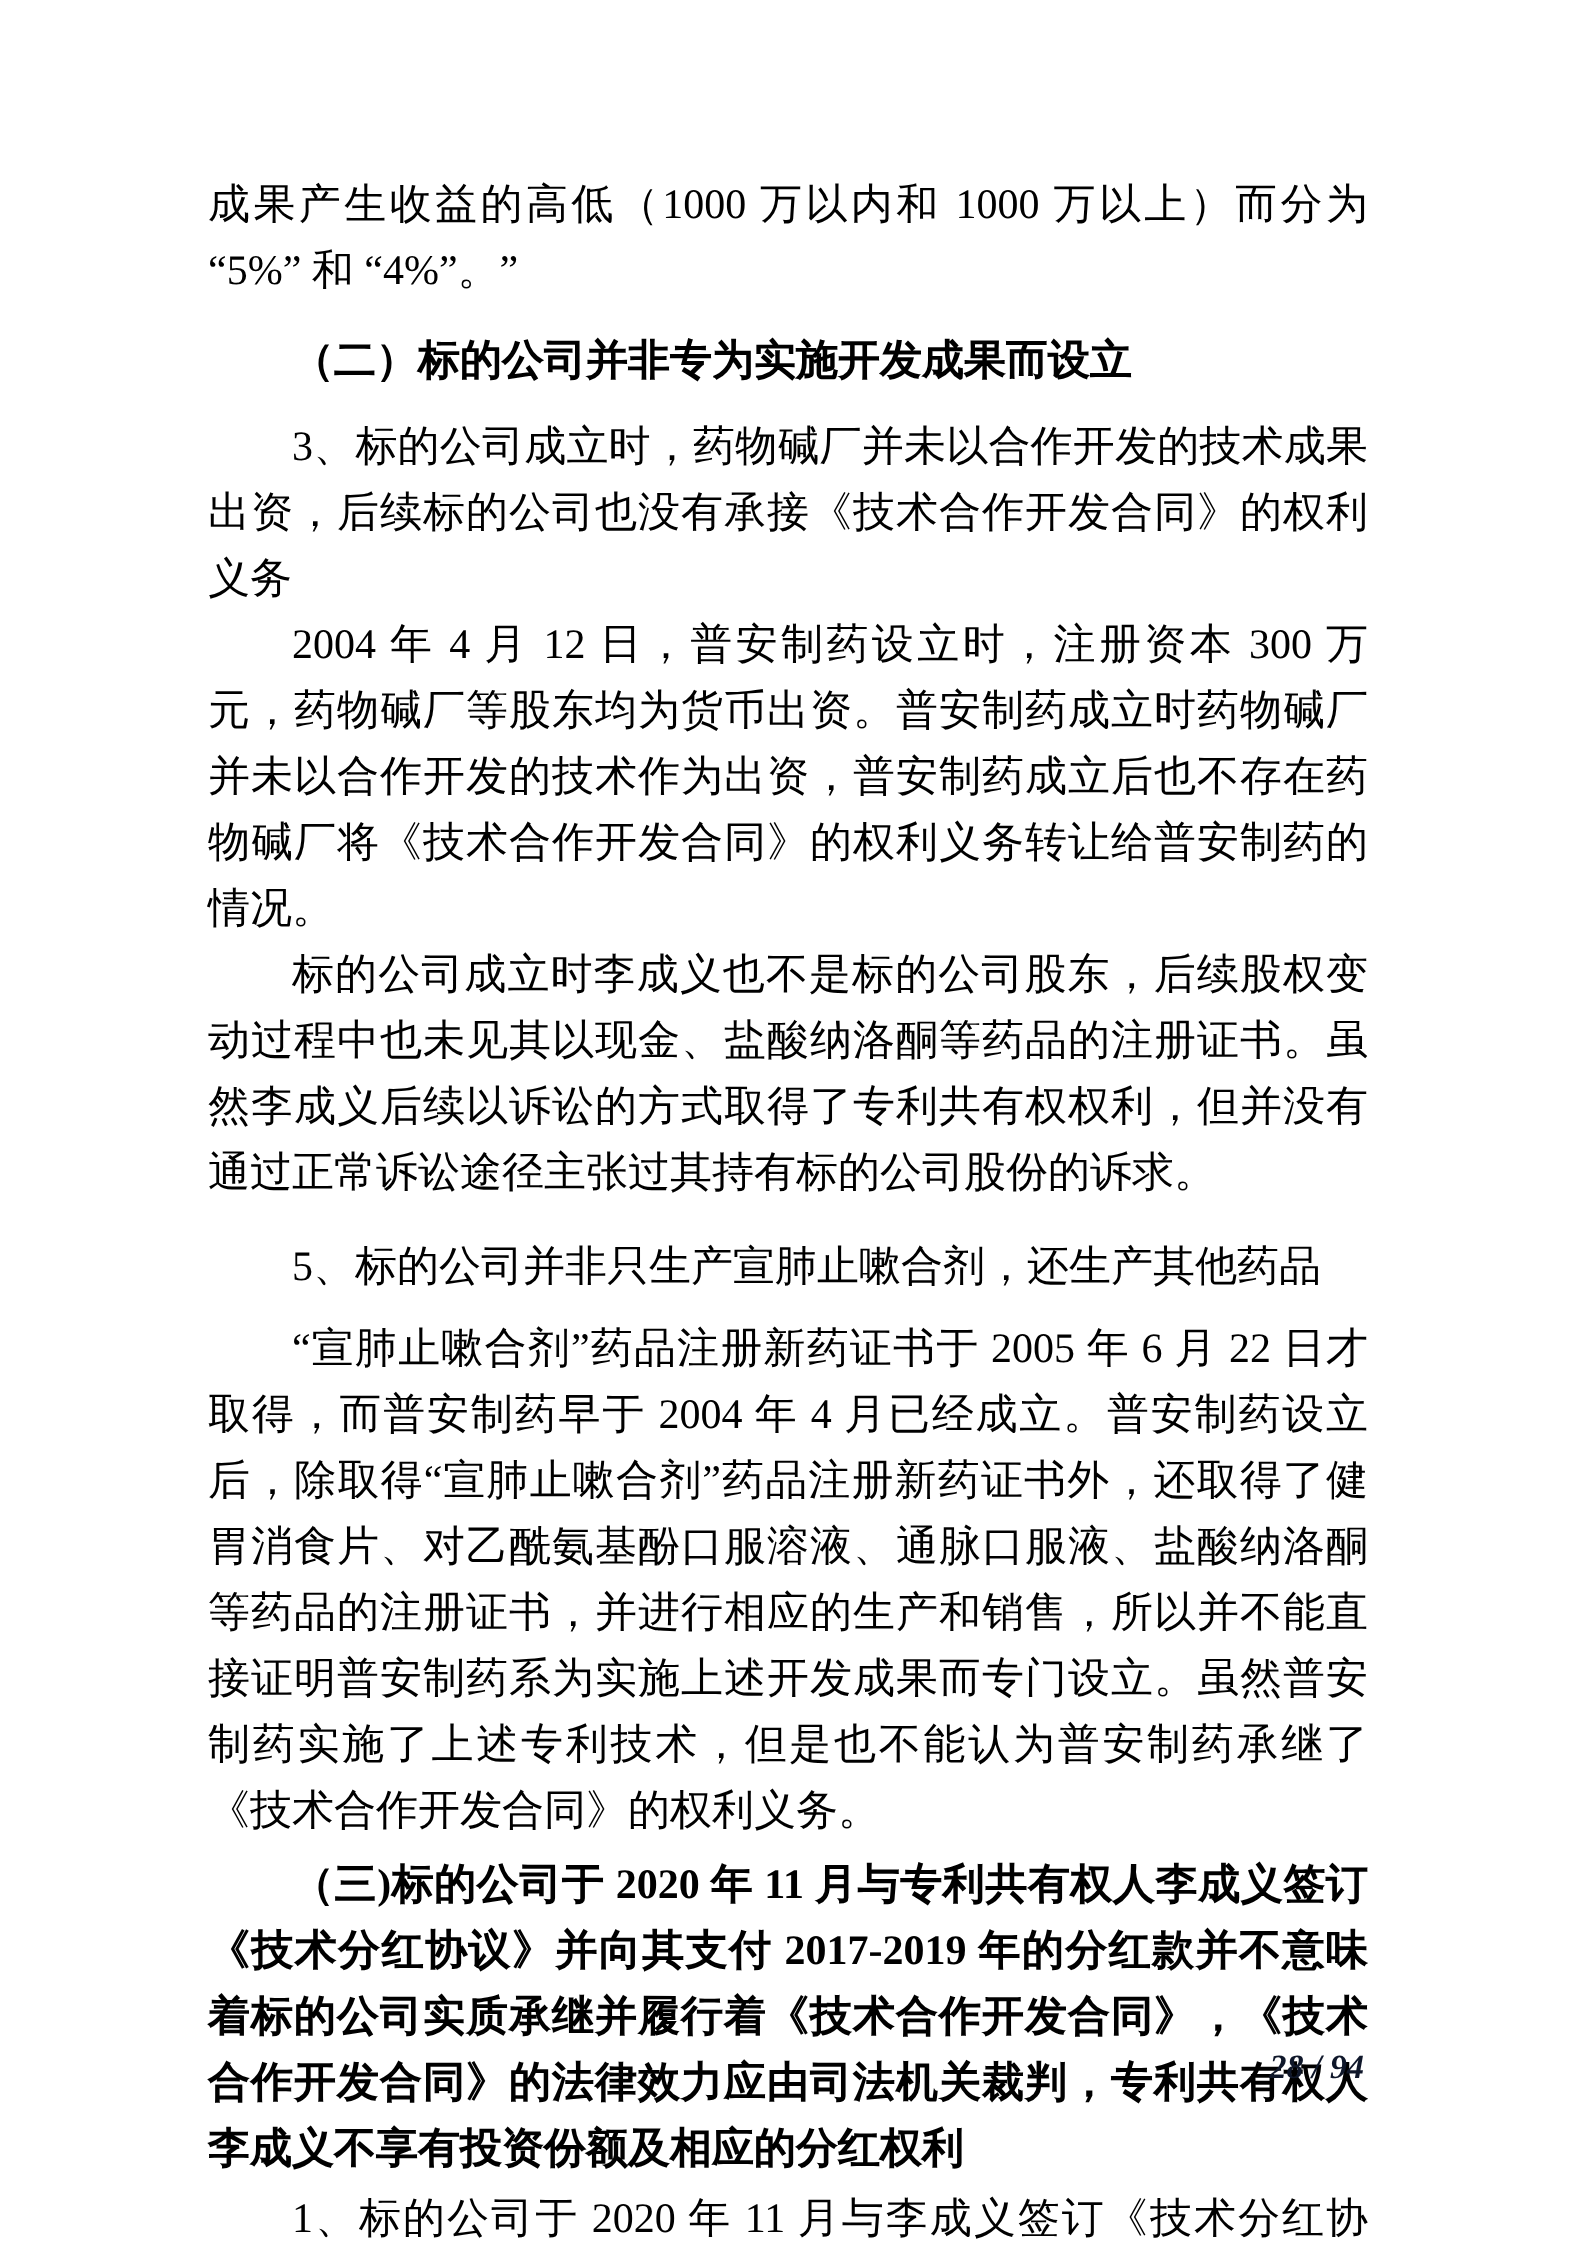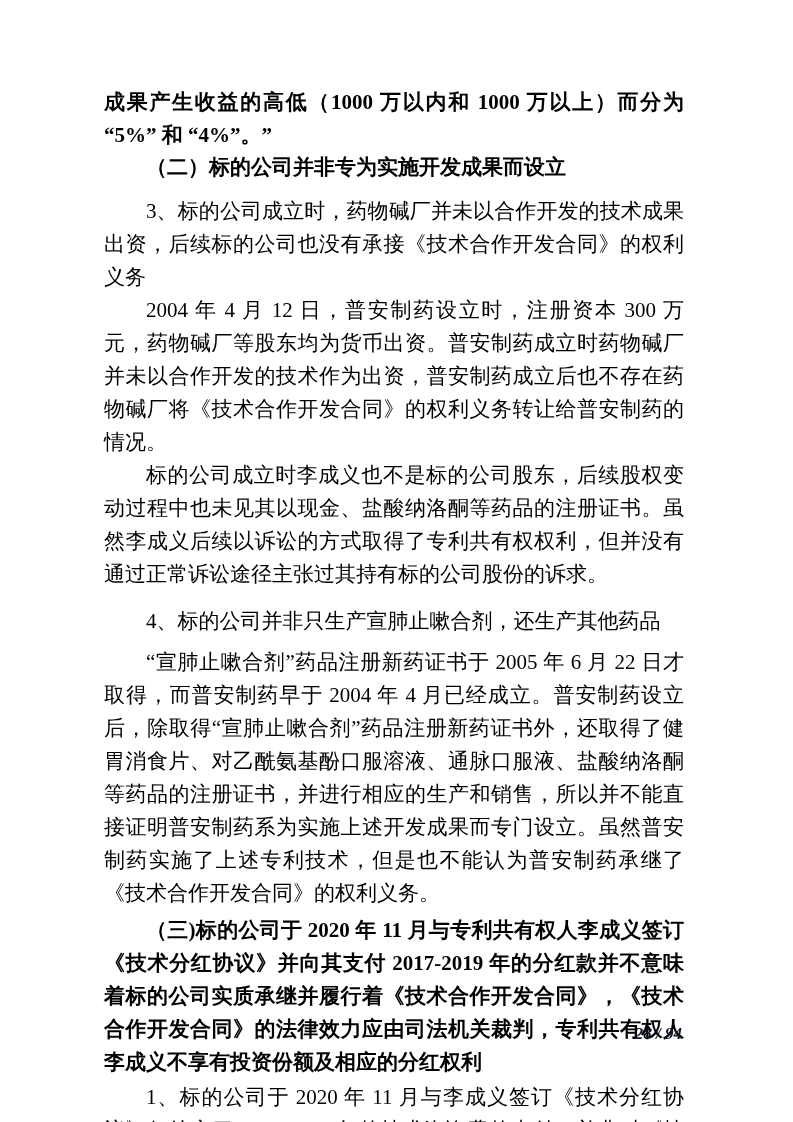--- a/index.html
+++ b/index.html
@@ -28,29 +28,29 @@
   }
   .content p {
     font-size: 21px;
     line-height: 33px;
     text-align: justify;
     text-align-last: left;
     word-break: break-all;
   }
   
   .quote-line {
-    font-weight: bold;
+    font-weight: normal;
     font-family: "Liberation Serif", serif;
   }
   
   .heading-level2 {
-    font-family: Liberation Mono, monospace;
+    font-family: Liberation Sans, sans-serif;
     font-weight: bold;
     text-indent: 42px;
-    margin-top: 0;
+    margin-top: 12px;
   }
   
   .subpoint {
     text-indent: 42px;
   }
   .para {
     text-indent: 42px;
   }
   .m-pA { margin-top: 10px; }
   .m-sub2 { margin-top: 14px; }
@@ -82,21 +82,21 @@
     <p class="quote-line">成果产生收益的高低（1000 万以内和 1000 万以上）而分为 “5%” 和 “4%”。”</p>
 
     <p class="heading-level2">（二）标的公司并非专为实施开发成果而设立</p>
 
     <p class="subpoint m-pA">3、标的公司成立时，药物碱厂并未以合作开发的技术成果出资，后续标的公司也没有承接《技术合作开发合同》的权利义务</p>
 
     <p class="para">2004 年 4 月 12 日，普安制药设立时，注册资本 300 万元，药物碱厂等股东均为货币出资。普安制药成立时药物碱厂并未以合作开发的技术作为出资，普安制药成立后也不存在药物碱厂将《技术合作开发合同》的权利义务转让给普安制药的情况。</p>
 
     <p class="para">标的公司成立时李成义也不是标的公司股东，后续股权变动过程中也未见其以现金、盐酸纳洛酮等药品的注册证书。虽然李成义后续以诉讼的方式取得了专利共有权权利，但并没有通过正常诉讼途径主张过其持有标的公司股份的诉求。</p>
 
-    <p class="subpoint m-sub2">4、标的公司并非只生产宣肺止嗽合剂，还生产其他药品</p>
+    <p class="subpoint m-sub2">5、标的公司并非只生产宣肺止嗽合剂，还生产其他药品</p>
 
     <p class="para m-pD">“宣肺止嗽合剂”药品注册新药证书于 2005 年 6 月 22 日才取得，而普安制药早于 2004 年 4 月已经成立。普安制药设立后，除取得“宣肺止嗽合剂”药品注册新药证书外，还取得了健胃消食片、对乙酰氨基酚口服溶液、通脉口服液、盐酸纳洛酮等药品的注册证书，并进行相应的生产和销售，所以并不能直接证明普安制药系为实施上述开发成果而专门设立。虽然普安制药实施了上述专利技术，但是也不能认为普安制药承继了《技术合作开发合同》的权利义务。</p>
 
     <p class="heading-level3">（三)标的公司于 2020 年 11 月与专利共有权人李成义签订《技术分红协议》并向其支付 2017-2019 年的分红款并不意味着标的公司实质承继并履行着《技术合作开发合同》，《技术合作开发合同》的法律效力应由司法机关裁判，专利共有权人李成义不享有投资份额及相应的分红权利</p>
 
     <p class="subpoint m-pE">1、标的公司于 2020 年 11 月与李成义签订《技术分红协议》仅约定了 2017-2019 年的技术咨询费的支付，并非对《技术合作开发合同》的承继和履行</p>
 
   </div>
 
   <div class="footer-pagenum">28 / 94</div>

